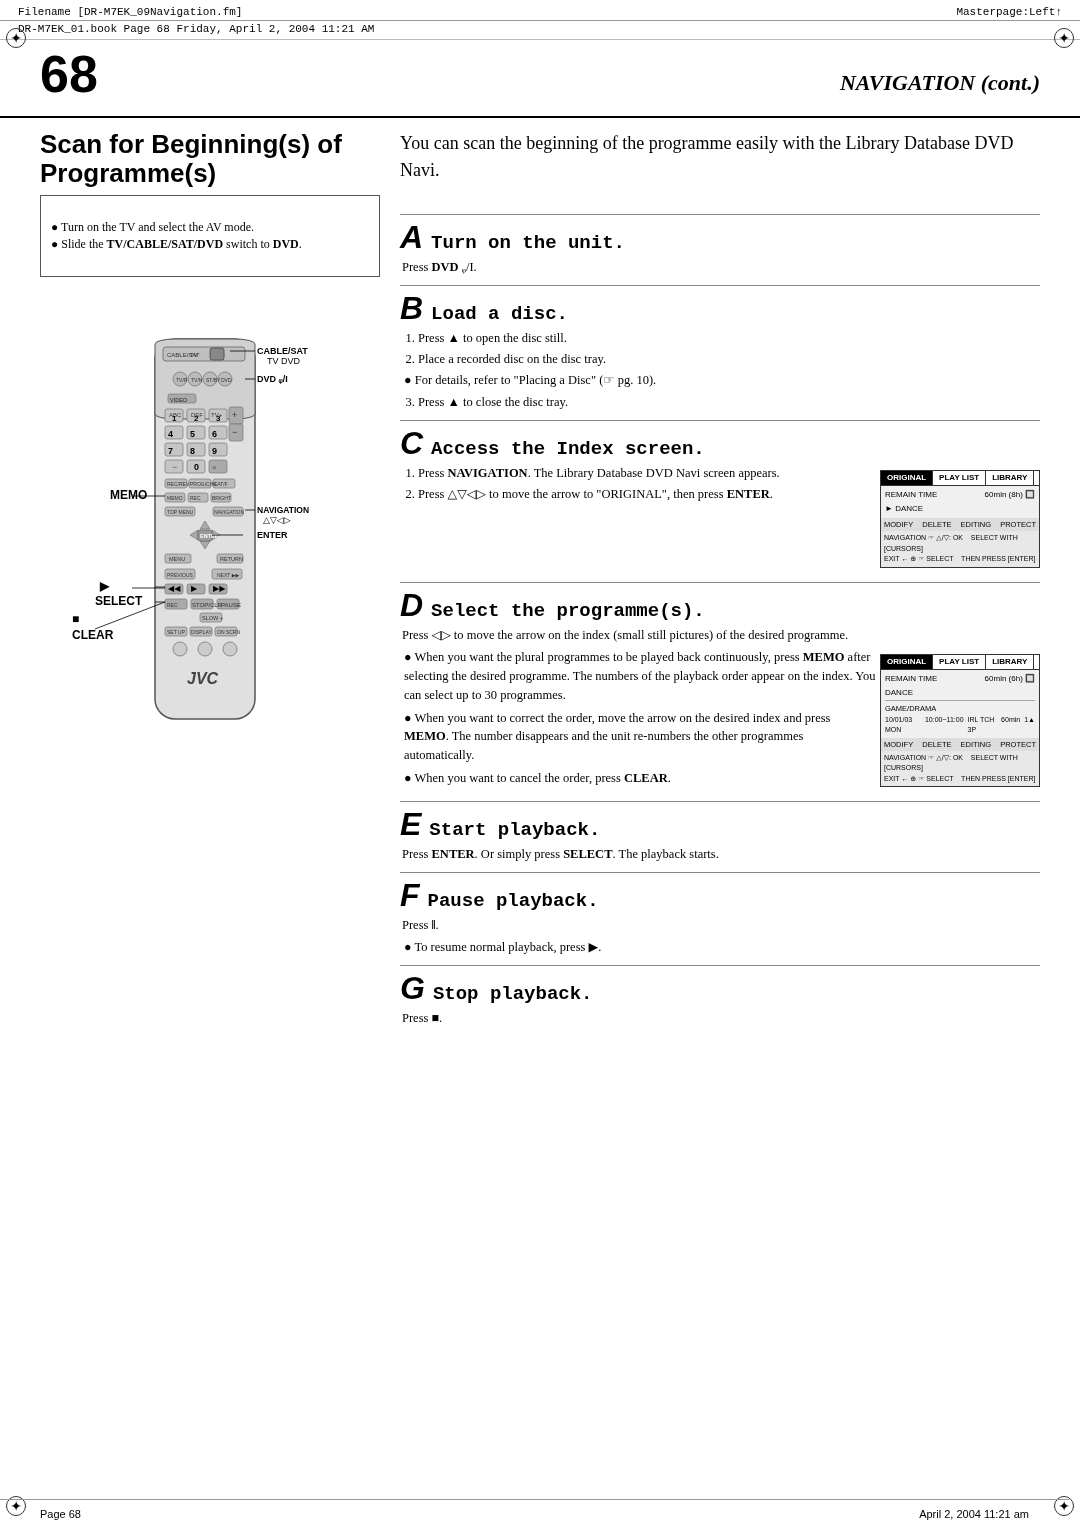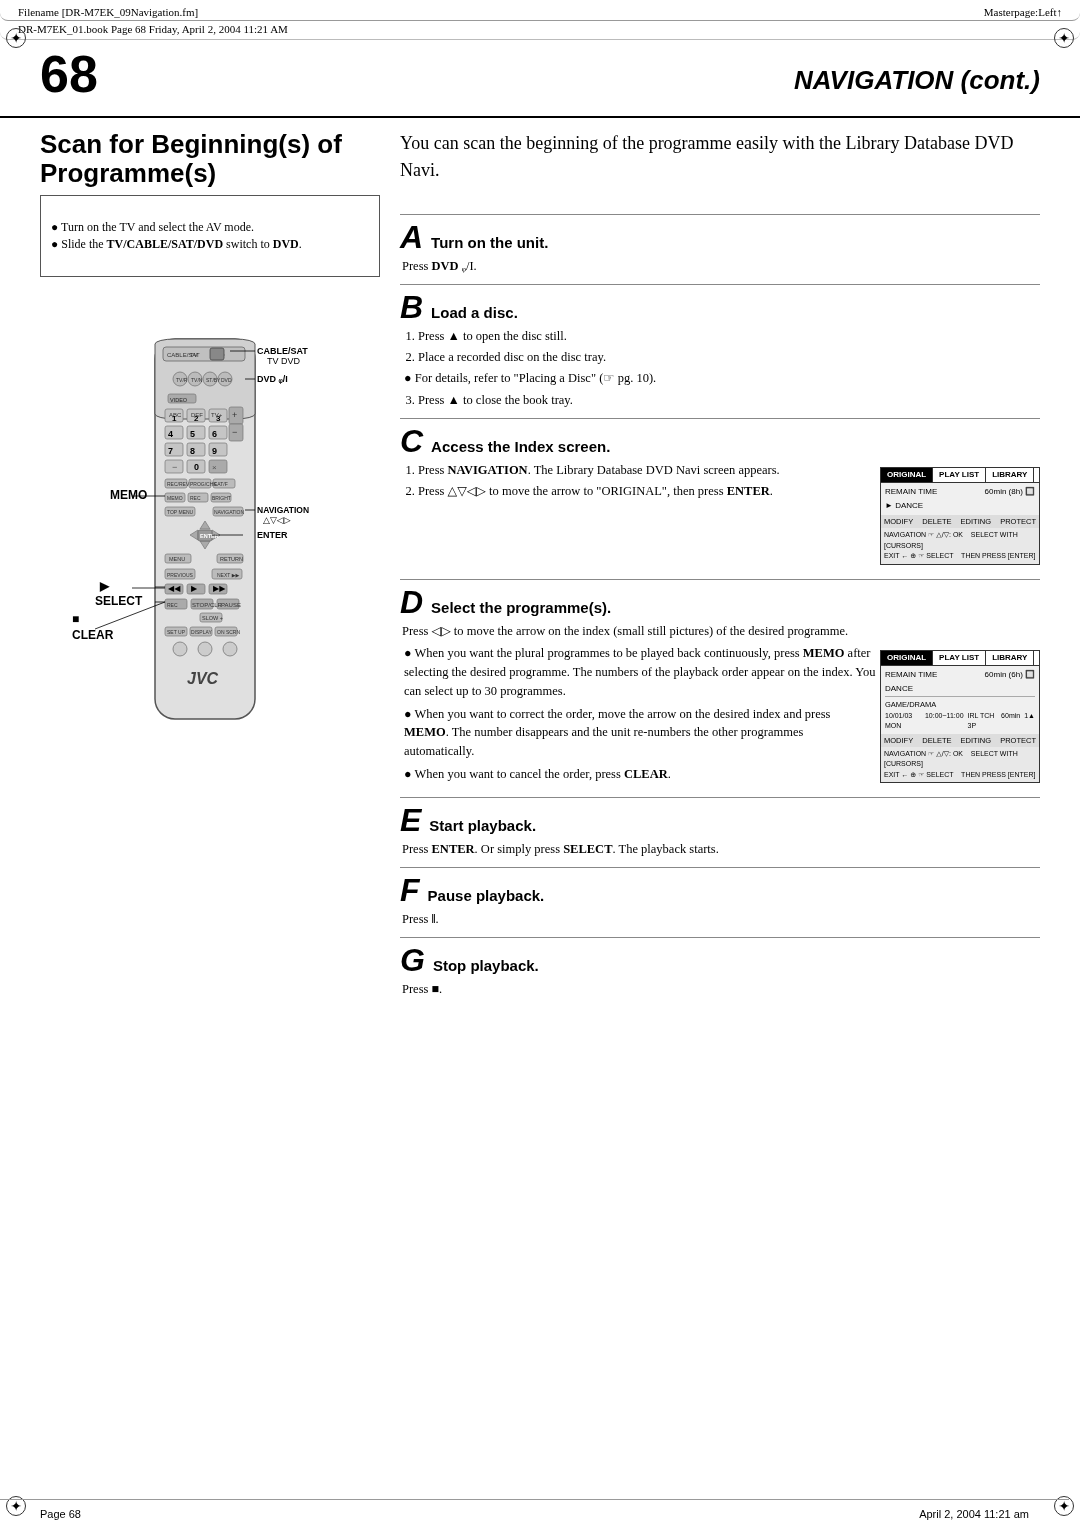--- a/index.html
+++ b/index.html
@@ -14,22 +14,21 @@
     }
 
     
     .top-bar {
       display: flex;
       justify-content: space-between;
       align-items: center;
       padding: 6px 18px 2px 18px;
       border-bottom: 1px solid #999;
       font-size: 11px;
-      font-family: Liberation Serif, serif;
-      border-radius: 8px;
+      font-family: Liberation Mono, monospace;
     }
 
     
     .reg-mark {
       width: 20px; height: 20px;
       border: 1.5px solid #333;
       border-radius: 50%;
       display: inline-flex; align-items: center; justify-content: center;
       font-size: 14px;
       position: absolute;
@@ -44,24 +43,24 @@
       border-bottom: 2px solid #000;
       margin-bottom: 0;
     }
     .page-number {
       font-size: 52px;
       font-weight: bold;
       line-height: 1;
       font-family: Arial, sans-serif;
     }
     .nav-title {
-      font-size: 26px;
+      font-size: 22px;
       font-style: italic;
       font-weight: bold;
-      font-family: Liberation Sans, sans-serif;
+      font-family: Liberation Serif, serif;
       align-self: flex-end;
       padding-bottom: 4px;
     }
 
     
     .main-content {
       display: flex;
       padding: 0 40px;
       gap: 20px;
     }
@@ -115,23 +114,23 @@
       margin-bottom: 4px;
     }
     .step-letter {
       font-size: 32px;
       font-weight: bold;
       font-style: italic;
       font-family: Arial, sans-serif;
       line-height: 1;
     }
     .step-title {
-      font-size: 15px;
+      font-size: 19px;
       font-weight: bold;
-      font-family: Liberation Sans, sans-serif;
+      font-family: Liberation Mono, monospace;
     }
     .step-body {
       font-size: 12.5px;
       line-height: 1.5;
       padding-left: 2px;
     }
     .step-body p { margin-bottom: 3px; }
     .step-body ol { padding-left: 16px; margin-bottom: 3px; }
     .step-body ol li { margin-bottom: 2px; }
     .step-body .bullet { margin-left: 2px; }
@@ -434,21 +433,21 @@
         <span class="step-letter">B</span>
         <span class="step-title">Load a disc.</span>
       </div>
       <div class="step-body">
         <ol>
           <li>Press ▲ to open the disc still.</li>
           <li>Place a recorded disc on the disc tray.</li>
         </ol>
         <p class="bullet">For details, refer to "Placing a Disc" (☞ pg. 10).</p>
         <ol start="3">
-          <li>Press ▲ to close the book tray.</li>
+          <li>Press ▲ to close the disc tray.</li>
         </ol>
       </div>
     </div>
 
     <div class="step-section">
       <div class="step-header">
         <span class="step-letter">C</span>
         <span class="step-title">Access the Index screen.</span>
       </div>
       <div class="step-body">
@@ -556,20 +555,21 @@
       </div>
     </div>
 
     <div class="step-section">
       <div class="step-header">
         <span class="step-letter">F</span>
         <span class="step-title">Pause playback.</span>
       </div>
       <div class="step-body">
         <p>Press <strong>‖</strong>.</p>
+        <p class="bullet">To resume normal playback, press ▶.</p>
       </div>
     </div>
 
     <div class="step-section">
       <div class="step-header">
         <span class="step-letter">G</span>
         <span class="step-title">Stop playback.</span>
       </div>
       <div class="step-body">
         <p>Press ■.</p>

